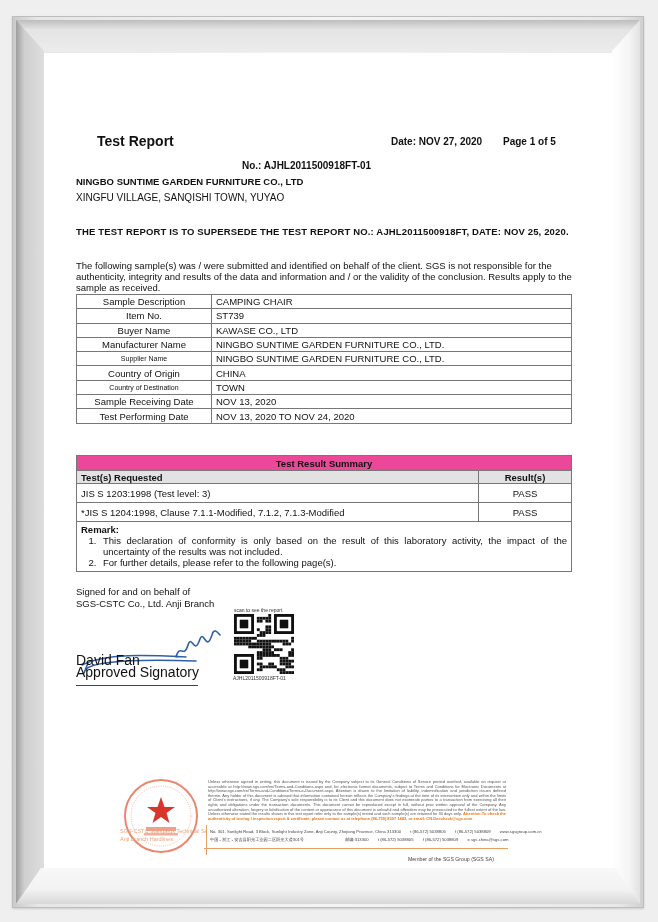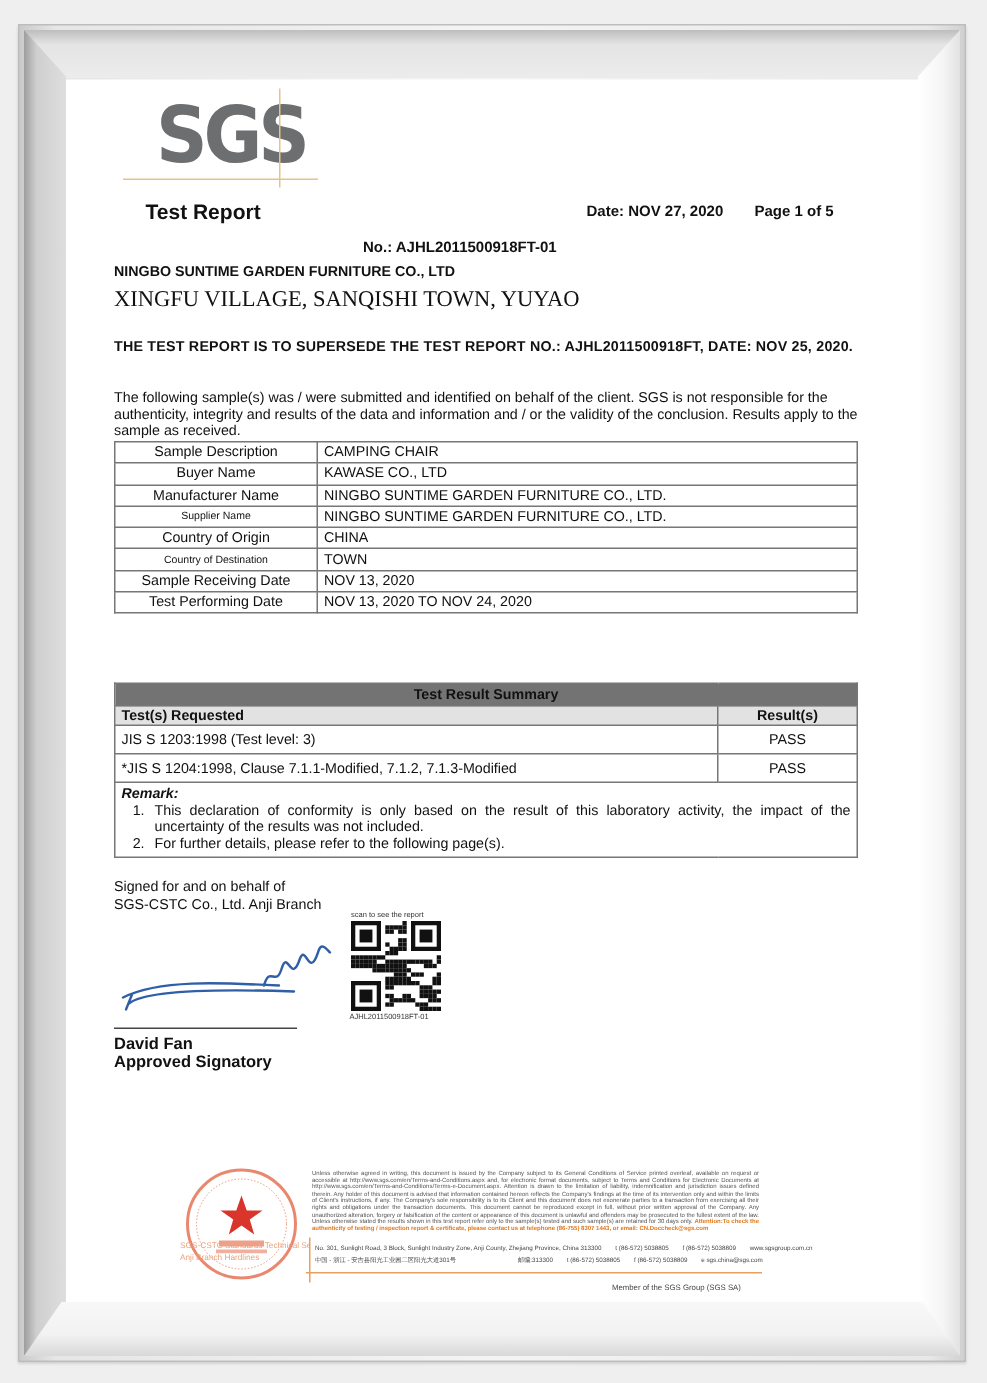--- a/index.html
+++ b/index.html
@@ -50,53 +50,53 @@
   .logo-hline { position: absolute; left: 0; top: 60px; width: 130px; height: 1px; background: #e8c28a; }
   .logo-vline { position: absolute; left: 104px; top: 0; width: 1px; height: 66px; background: #e8c28a; }
 
   .hdr { position: absolute; top: 80px; font-weight: bold; }
   .hdr-title { left: 53px; font-size: 14px; top: 80px; }
   .hdr-no { left: 198px; font-size: 10px; top: 83px; margin-top: 24px; }
   .hdr-date { left: 347px; font-size: 10px; top: 83px; }
   .hdr-page { left: 459px; font-size: 10px; top: 83px; }
 
   .client-name { position: absolute; left: 32px; top: 123px; font-size: 9.5px; font-weight: bold; text-align: right; }
-  .client-addr { position: absolute; left: 32px; top: 139px; font-size: 15px; font-family: Liberation Serif, serif; }
+  .client-addr { position: absolute; left: 32px; top: 139px; font-size: 10px; }
 
   .supersede {
     position: absolute; left: 32px; top: 170px; width: 500px;
     font-size: 9.5px; font-weight: bold; line-height: 18px; letter-spacing: 0.15px;
   }
   .disclaimer {
     position: absolute; left: 32px; top: 207px; width: 500px;
     font-size: 9.5px; line-height: 11px;
   }
 
   table { border-collapse: collapse; position: absolute; font-size: 9.5px; }
   .info-table { left: 32px; top: 241px; width: 496px; }
   .info-table td { border: 1px solid #777; height: 13.3px; padding: 0 4px; line-height: 13px; }
   .info-table td.lbl { width: 126px; text-align: center; }
   .info-table td.small { font-size: 7px; }
 
   .sum-table { left: 32px; top: 402px; width: 496px; }
   .sum-table td, .sum-table th { border: 1px solid #777; padding: 0 4px; }
-  .sum-table .cap { background: #737373; text-align: center; font-weight: bold; height: 14px; }
+  .sum-table .cap { background: #ec4899; text-align: center; font-weight: bold; height: 14px; }
   .sum-table .colh { background: #e2e2e2; font-weight: bold; height: 12px; text-align: left; }
   .sum-table .colh.r { text-align: center; width: 84px; }
   .sum-table .row td { height: 18px; margin-left: 44px; }
   .sum-table .row td.r { text-align: center; }
   .sum-table .remark td { padding: 2px 4px 3px; line-height: 11px; }
-  .remark-title { font-weight: bold; font-style: italic; }
+  .remark-title { font-weight: bold; }
   .remark ol { margin: 0; padding-left: 18px; }
   .remark li { text-align: justify; padding-left: 4px; }
 
   .signed { position: absolute; left: 32px; top: 533px; font-size: 9.5px; line-height: 12px; }
   .sig-area { position: absolute; left: 32px; top: 560px; width: 150px; height: 68px; }
   .sig-line { position: absolute; left: 32px; top: 632px; width: 122px; height: 0; border-top: 1px solid #444; }
-  .signatory { position: absolute; left: 32px; top: 637px; font-size: 11px; line-height: 12px; font-weight: bold; }
+  .signatory { position: absolute; left: 32px; top: 601px; font-size: 14px; line-height: 12px; }
 
   .qr-caption { position: absolute; left: 190px; top: 554px; font-size: 5px; color: #333; }
   .qr { position: absolute; left: 190px; top: 561px; width: 60px; height: 60px; }
   .qr-id { position: absolute; left: 189px; top: 622px; font-size: 5px; color: #333; }
 
   .stamp { position: absolute; left: 78px; top: 724px; width: 78px; height: 78px; }
   .stamp-text { position: absolute; left: 76px; top: 774px; font-size: 5.5px; color: #e9a37e; line-height: 8px; }
 
   .fine-print {
     position: absolute; left: 164px; top: 727px; width: 298px;
@@ -115,42 +115,41 @@
 <body>
 
 <div class="frame-outer"></div>
 <div class="frame-bevel-top"></div>
 <div class="frame-bevel-left"></div>
 <div class="frame-bevel-right"></div>
 <div class="frame-bevel-bottom"></div>
 
 <div class="paper">
 
-  <div class="logo">
-    <div class="logo-text">SGS</div>
-    <div class="logo-hline"></div>
-    <div class="logo-vline"></div>
-  </div>
 
   <div class="hdr hdr-title">Test Report</div>
   <div class="hdr hdr-no">No.: AJHL2011500918FT-01</div>
   <div class="hdr hdr-date">Date: NOV 27, 2020</div>
   <div class="hdr hdr-page">Page 1 of 5</div>
 
   <div class="client-name">NINGBO SUNTIME GARDEN FURNITURE CO., LTD</div>
   <div class="client-addr">XINGFU VILLAGE, SANQISHI TOWN, YUYAO</div>
 
   <div class="supersede">THE TEST REPORT IS TO SUPERSEDE THE TEST REPORT NO.: AJHL2011500918FT, DATE: NOV 25, 2020.</div>
   <div class="disclaimer">The following sample(s) was / were submitted and identified on behalf of the client. SGS is not responsible for the authenticity, integrity and results of the data and information and / or the validity of the conclusion. Results apply to the sample as received.</div>
 
   <table class="info-table">
     <tbody id="info-body">
         <tr>
           <td class="lbl">Sample Description</td>
           <td>CAMPING CHAIR</td>
+        </tr>
+        <tr>
+          <td class="lbl">Item No.</td>
+          <td>ST739</td>
         </tr>
         <tr>
           <td class="lbl">Buyer Name</td>
           <td>KAWASE CO., LTD</td>
         </tr>
         <tr>
           <td class="lbl">Manufacturer Name</td>
           <td>NINGBO SUNTIME GARDEN FURNITURE CO., LTD.</td>
         </tr>
         <tr>

